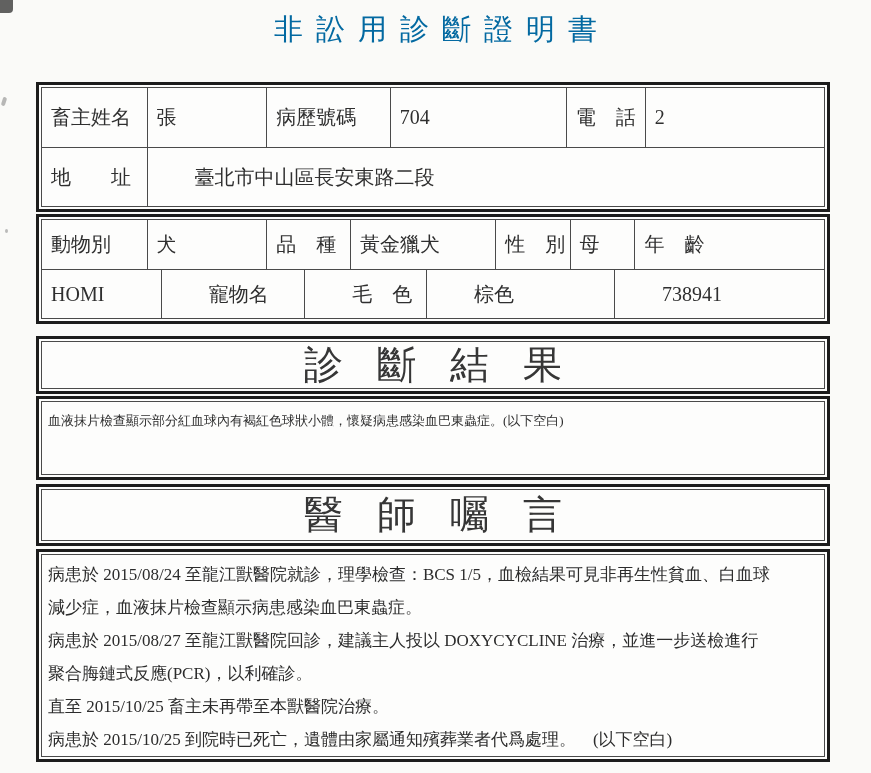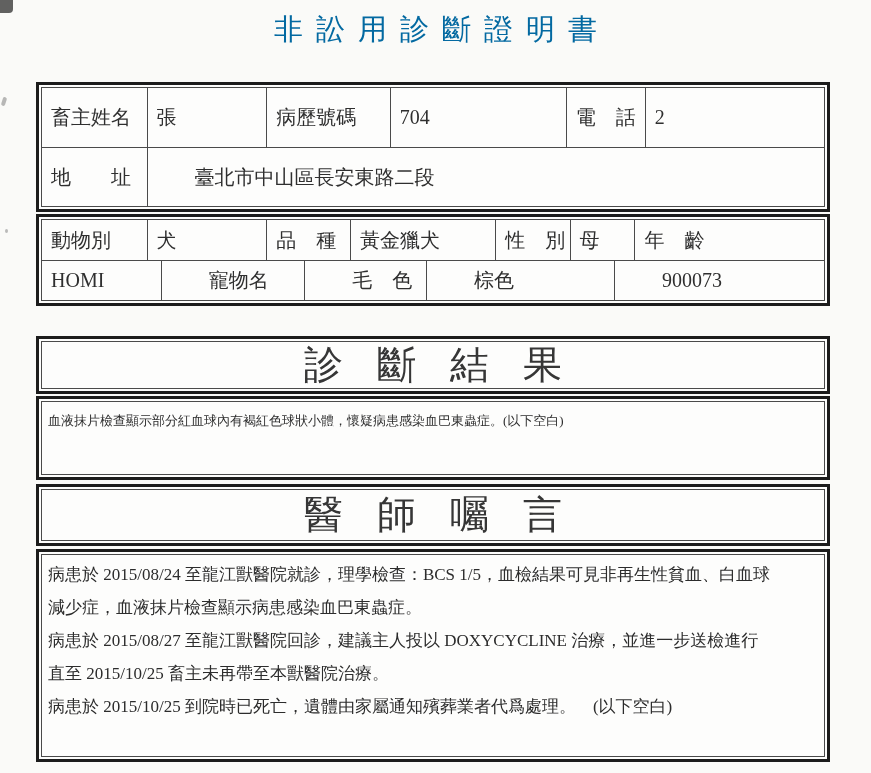--- a/index.html
+++ b/index.html
@@ -45,21 +45,21 @@
     display: flex; align-items: center;
     padding-left: 9px;
     font-size: 20px;
     color: #2f2f2f;
     border-right: 1px solid #4a4a4a;
     overflow: hidden; white-space: nowrap;
   }
   .cell:last-child { border-right: none; flex: 1; }
 
   #box-owner  { top: 82px;  height: 130px; }
-  #box-animal { top: 214px; height: 92px; }
+  #box-animal { top: 214px; height: 110px; }
   #box-owner  .trow { height: 50%; justify-content: flex-end; }
   #box-animal .trow { height: 50%; }
 
   
   .r1-l1 { width: 13.5%; } .r1-v1 { width: 15.3%; }
   .r1-l2 { width: 15.8%; } .r1-v2 { width: 22.5%; }
   .r1-l3 { width: 10.1%; }
   
   .r2-l1 { width: 13.5%; }
   
@@ -146,21 +146,21 @@
         <div class="cell r3-v2">黃金獵犬</div>
         <div class="cell r3-l3">性　別</div>
         <div class="cell r3-v3">母</div>
         <div class="cell r3-l4">年　齡</div>
       </div>
       <div class="trow">
         <div class="cell r4-v1">HOMI</div>
         <div class="cell r4-l1">寵物名</div>
         <div class="cell r4-l2">毛　色</div>
         <div class="cell r4-v2">棕色</div>
-        <div class="cell">900073</div>
+        <div class="cell">738941</div>
       </div>
     </div>
   </div>
 
   <div class="box header-box" id="box-diag-header">
     <div class="box-inner">
       <span>診斷結果</span>
     </div>
   </div>
 
@@ -174,18 +174,19 @@
     <div class="box-inner">
       <span>醫師囑言</span>
     </div>
   </div>
 
   <div class="box" id="box-notes">
     <div class="box-inner">
       <div class="note-line">病患於 2015/08/24 至龍江獸醫院就診，理學檢查：BCS 1/5，血檢結果可見非再生性貧血、白血球</div>
       <div class="note-line">減少症，血液抹片檢查顯示病患感染血巴東蟲症。</div>
       <div class="note-line">病患於 2015/08/27 至龍江獸醫院回診，建議主人投以 DOXYCYCLINE 治療，並進一步送檢進行</div>
+      <div class="note-line">聚合脢鏈式反應(PCR)，以利確診。</div>
       <div class="note-line">直至 2015/10/25 畜主未再帶至本獸醫院治療。</div>
       <div class="note-line">病患於 2015/10/25 到院時已死亡，遺體由家屬通知殯葬業者代爲處理。　(以下空白)</div>
     </div>
   </div>
 
 </div>
 
 </body></html>

